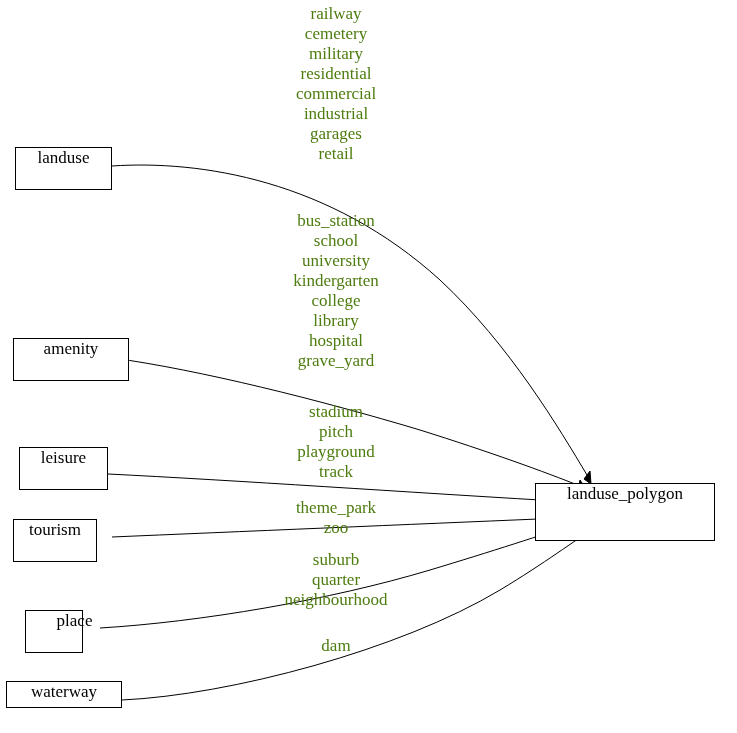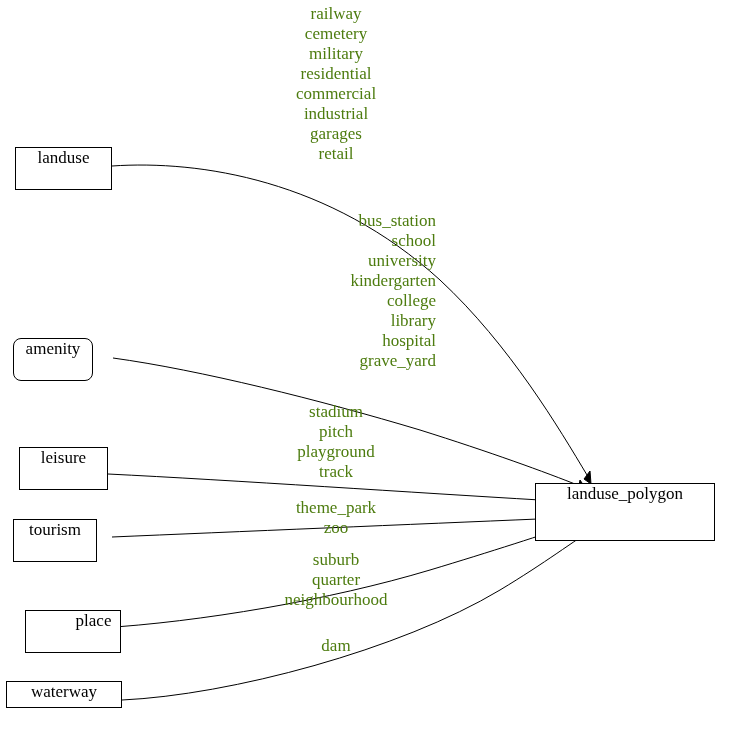--- a/index.html
+++ b/index.html
@@ -93,54 +93,54 @@
     <g>
       <path d="M122,700 C230,695 400,650 500,590 C545,563 575,540 595,528"></path>
       <polygon points="597,532 602,524 593,524"></polygon>
     </g>
   </svg>
 
   <div class="node" style="left:15px; top:147px; width:97px; height:43px;">
     <span>landuse</span>
   </div>
 
-  <div class="node" style="left:13px; top:338px; width:80px; height:43px;border-radius:8px;">
+  <div class="node" style="left:13px; top:338px; width:116px; height:43px;">
     <span>amenity</span>
   </div>
 
   <div class="node" style="left:19px; top:447px; width:89px; height:43px;">
     <span>leisure</span>
   </div>
 
   <div class="node" style="left:13px; top:519px; width:84px; height:43px;">
     <span>tourism</span>
   </div>
 
-  <div class="node" style="left:25px; top:610px; width:96px; height:43px;padding-left:41px;">
+  <div class="node" style="left:25px; top:610px; width:58px; height:43px;padding-left:41px;">
     <span>place</span>
   </div>
 
   <div class="node" style="left:6px; top:681px; width:116px; height:27px;">
     <span>waterway</span>
   </div>
 
   <div class="node" style="left:535px; top:483px; width:180px; height:58px;">
     <span>landuse_polygon</span>
   </div>
 
   <div class="edge-label" style="left:236px; top:4px; width:200px;">railway
 cemetery
 military
 residential
 commercial
 industrial
 garages
 retail</div>
 
-  <div class="edge-label" style="left:236px; top:211px; width:200px;text-align:right;">bus_station
+  <div class="edge-label" style="left:236px; top:211px; width:200px;">bus_station
 school
 university
 kindergarten
 college
 library
 hospital
 grave_yard</div>
 
   <div class="edge-label" style="left:236px; top:402px; width:200px;">stadium
 pitch

